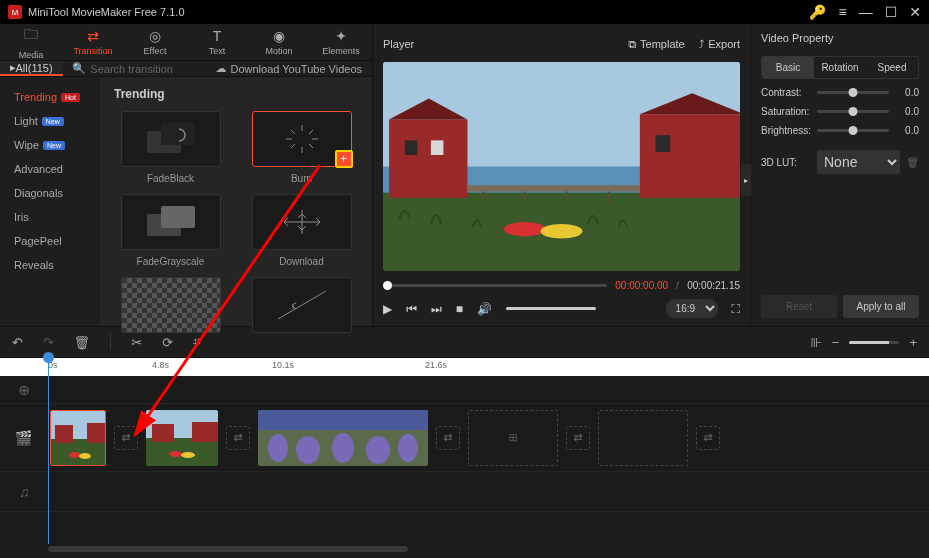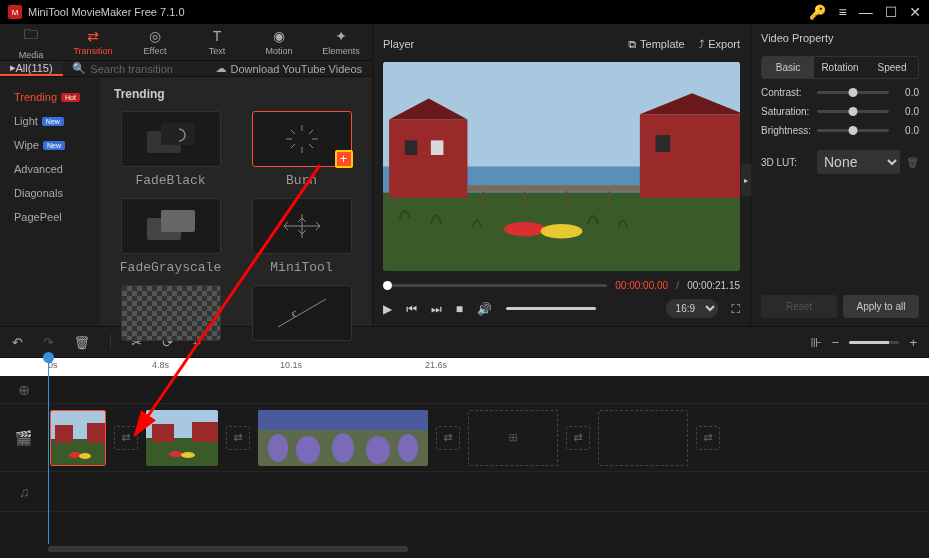--- a/index.html
+++ b/index.html
@@ -33,21 +33,21 @@
 .badge { font-size: 7px; padding: 1px 4px; border-radius: 2px; color: #fff; }
 .badge.hot { background: #c41e1e; }
 .badge.new { background: #3a6fd8; }
 
 .grid-area { flex: 1; padding: 10px 14px; overflow: hidden; }
 .grid-title { color: #ccc; font-weight: bold; margin-bottom: 10px; font-size: 12px; }
 .trans-grid { display: grid; grid-template-columns: repeat(2, 1fr); gap: 10px 18px; }
 .trans-item { display: flex; flex-direction: column; align-items: center; gap: 6px; }
 .trans-thumb { width: 100px; height: 56px; background: #1a1a1a; border: 1px solid #333; border-radius: 3px; position: relative; display: flex; align-items: center; justify-content: center; }
 .trans-thumb.selected { border: 1px solid #ff4d2e; }
-.trans-label { font-size: 13px; color: #999; font-family: Liberation Mono, monospace; }
+.trans-label { font-size: 10px; color: #999; }
 .add-btn { position: absolute; right: -2px; bottom: -2px; width: 18px; height: 18px; background: #ff4d2e; border: 2px solid #ffcc00; font-size: 12px; color: #fff; display: flex; align-items: center; justify-content: center; border-radius: 2px; }
 
 
 .player-panel { flex: 1; background: #1e1e1e; display: flex; flex-direction: column; padding: 8px 10px; border-right: 1px solid #111; }
 .player-head { display: flex; justify-content: space-between; align-items: center; height: 24px; margin-bottom: 6px; }
 .player-head-right { display: flex; gap: 14px; }
 .pbtn { display: flex; align-items: center; gap: 4px; cursor: pointer; font-size: 11px; }
 .video-box { flex: 1; background: #000; position: relative; overflow: hidden; border-radius: 2px; }
 .progress-row { display: flex; align-items: center; gap: 8px; margin-top: 8px; }
 .progress-bar { flex: 1; height: 3px; background: #444; position: relative; border-radius: 2px; }
@@ -177,21 +177,27 @@
             <span>Wipe</span>
             <span class="badge new">New</span>
           </div>
         <div class="sidebar-item">
             <span>Advanced</span>
           </div>
         <div class="sidebar-item">
             <span>Diagonals</span>
           </div>
         <div class="sidebar-item">
+            <span>Iris</span>
+          </div>
+        <div class="sidebar-item">
             <span>PagePeel</span>
+          </div>
+        <div class="sidebar-item">
+            <span>Reveals</span>
           </div>
       </div>
       <div class="grid-area">
         <div class="grid-title">Trending</div>
         <div class="trans-grid">
           <div class="trans-item">
             <div class="trans-thumb">
                 <svg width="60" height="40">
                   <rect x="6" y="12" width="34" height="22" fill="#333" rx="2"></rect>
                   <rect x="20" y="4" width="34" height="22" fill="#222" rx="2"></rect>
@@ -233,21 +239,21 @@
                   <g stroke="#888" stroke-width="1" fill="none">
                     <line x1="12" y1="20" x2="48" y2="20"></line>
                     <line x1="30" y1="8" x2="30" y2="32"></line>
                     <path d="M26 16 L30 12 L34 16"></path>
                     <path d="M26 24 L30 28 L34 24"></path>
                     <path d="M16 16 L12 20 L16 24"></path>
                     <path d="M44 16 L48 20 L44 24"></path>
                   </g>
                 </svg>
               </div>
-            <div class="trans-label">MiniTool</div>
+            <div class="trans-label">Download</div>
           </div>
           <div class="trans-item">
             <div class="trans-thumb" style="background:repeating-conic-gradient(#555 0 25%,#333 0 50%) 0 0/10px 10px"></div>
           </div>
           <div class="trans-item">
             <div class="trans-thumb">
                 <svg width="60" height="40">
                   <line x1="6" y1="34" x2="54" y2="6" stroke="#888"></line>
                   <path d="M24 24 L20 20 M20 20 L24 18 M20 20 L22 24" stroke="#888" fill="none"></path>
                 </svg>
@@ -372,21 +378,21 @@
     <div class="tl-right">
       <span class="tl-tool">⊪</span>
       <span class="tl-tool">−</span>
       <div class="zoom-bar" style="background:linear-gradient(to right,#ccc 80%,#444 80%)"></div>
       <span class="tl-tool">+</span>
     </div>
   </div>
   <div class="tl-ruler">
     <span class="ruler-mark" style="left:48px">0s</span>
     <span class="ruler-mark" style="left:152px">4.8s</span>
-    <span class="ruler-mark" style="left:280px">10.1s</span>
+    <span class="ruler-mark" style="left:272px">10.1s</span>
     <span class="ruler-mark" style="left:425px">21.6s</span>
   </div>
   <div class="tl-body">
     <div class="playhead">
         <div class="playhead-head"></div>
       </div>
     <div class="track" style="height:28px">
       <div class="track-head">⊕</div>
       <div class="track-content"></div>
     </div>

